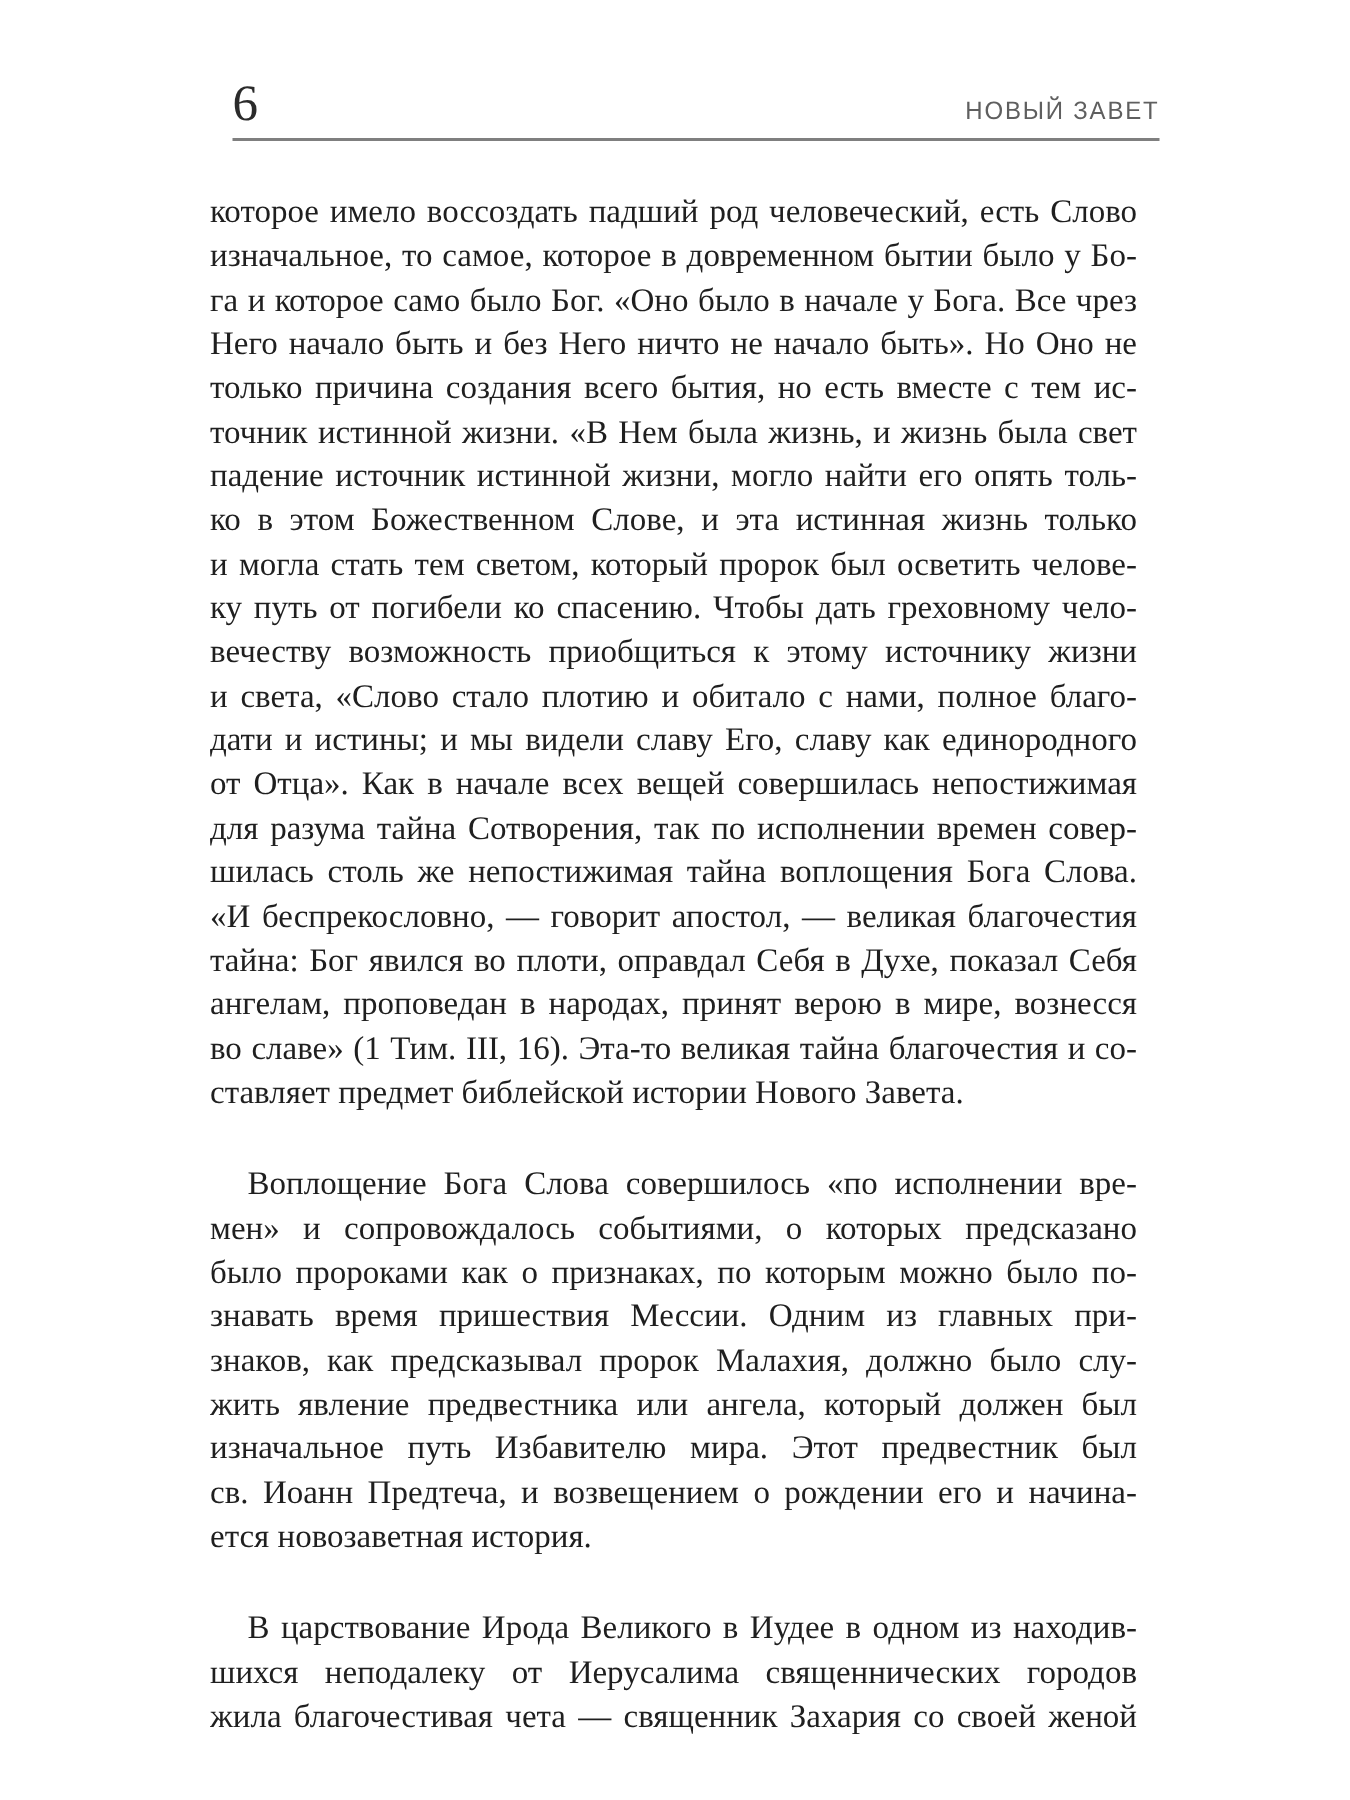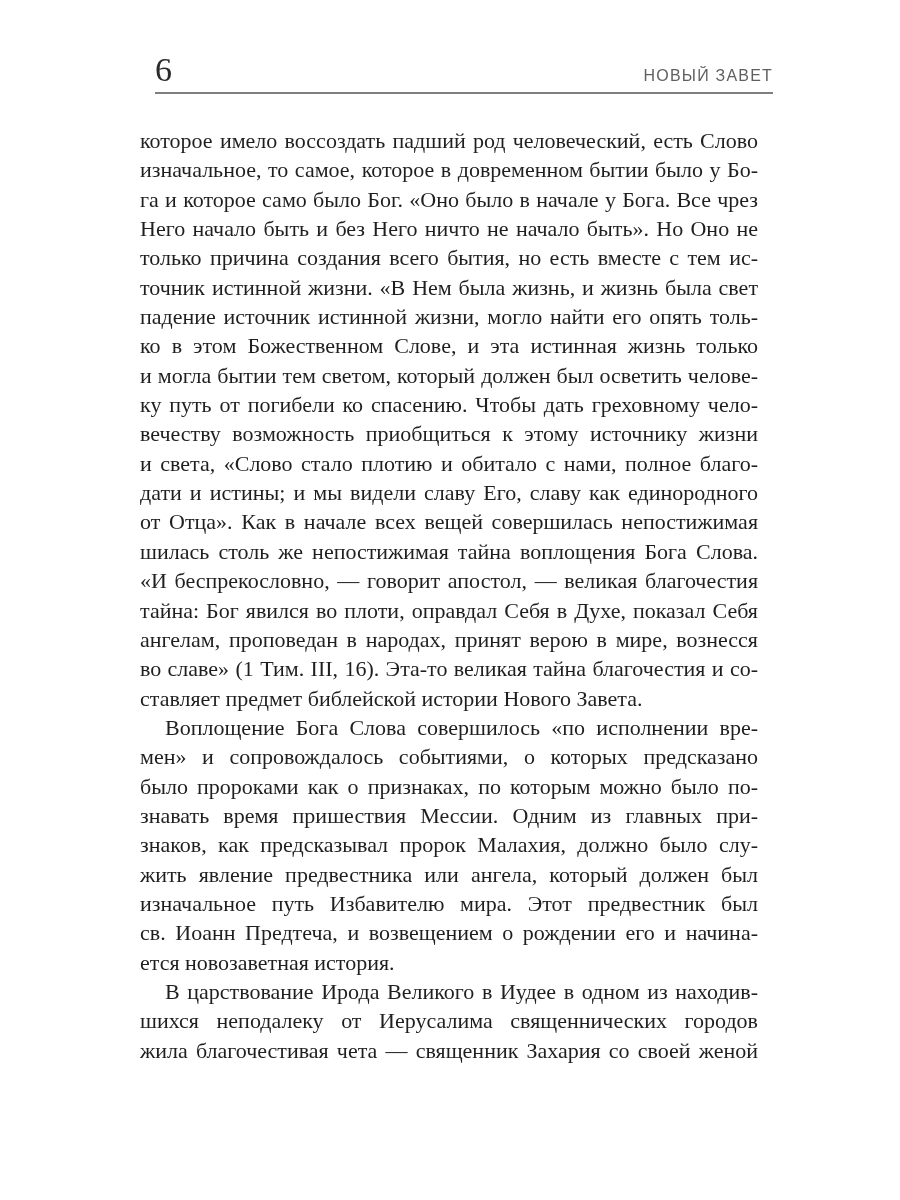--- a/index.html
+++ b/index.html
@@ -57,44 +57,46 @@
     text-align: justify;
     text-align-last: justify;
     overflow: hidden;
     white-space: normal;
   }
   .line.endline {
     text-align-last: left;
   }
   .line.indent {
     text-indent: 25px;
+    margin-top: 32px;
   }
 </style>
 </head>
 <body>
 
 <div class="page">
   <div class="page-number">6</div>
   <div class="running-title">НОВЫЙ ЗАВЕТ</div>
   <div class="header-rule"></div>
   <div class="text-block">
       <div class="line">которое имело воссоздать падший род человеческий, есть Слово</div>
       <div class="line">изначальное, то самое, которое в довременном бытии было у Бо-</div>
       <div class="line">га и которое само было Бог. «Оно было в начале у Бога. Все чрез</div>
       <div class="line">Него начало быть и без Него ничто не начало быть». Но Оно не</div>
       <div class="line">только причина создания всего бытия, но есть вместе с тем ис-</div>
       <div class="line">точник истинной жизни. «В Нем была жизнь, и жизнь была свет</div>
       <div class="line">падение источник истинной жизни, могло найти его опять толь-</div>
       <div class="line">ко в этом Божественном Слове, и эта истинная жизнь только</div>
-      <div class="line">и могла бытии тем светом, который должен был осветить челове-</div>
+      <div class="line">и могла стать тем светом, который пророк был осветить челове-</div>
       <div class="line">ку путь от погибели ко спасению. Чтобы дать греховному чело-</div>
       <div class="line">вечеству возможность приобщиться к этому источнику жизни</div>
       <div class="line">и света, «Слово стало плотию и обитало с нами, полное благо-</div>
       <div class="line">дати и истины; и мы видели славу Его, славу как единородного</div>
       <div class="line">от Отца». Как в начале всех вещей совершилась непостижимая</div>
+      <div class="line">для разума тайна Сотворения, так по исполнении времен совер-</div>
       <div class="line">шилась столь же непостижимая тайна воплощения Бога Слова.</div>
       <div class="line">«И беспрекословно, — говорит апостол, — великая благочестия</div>
       <div class="line">тайна: Бог явился во плоти, оправдал Себя в Духе, показал Себя</div>
       <div class="line">ангелам, проповедан в народах, принят верою в мире, вознесся</div>
       <div class="line">во славе» (1 Тим. III, 16). Эта-то великая тайна благочестия и со-</div>
       <div class="line endline">ставляет предмет библейской истории Нового Завета.</div>
       <div class="line indent">Воплощение Бога Слова совершилось «по исполнении вре-</div>
       <div class="line">мен» и сопровождалось событиями, о которых предсказано</div>
       <div class="line">было пророками как о признаках, по которым можно было по-</div>
       <div class="line">знавать время пришествия Мессии. Одним из главных при-</div>

